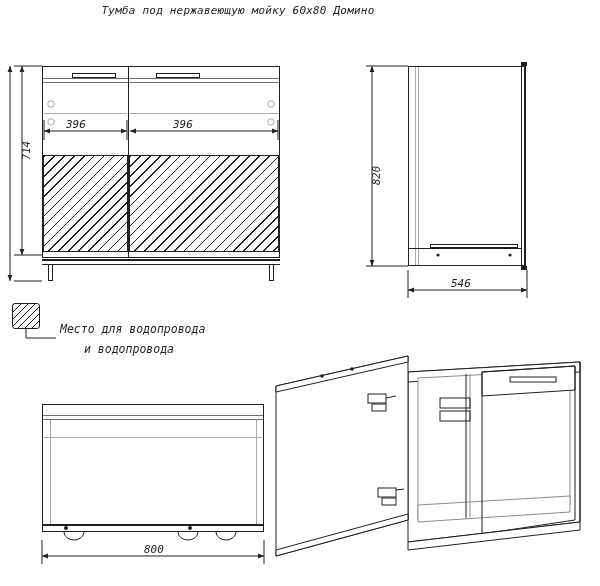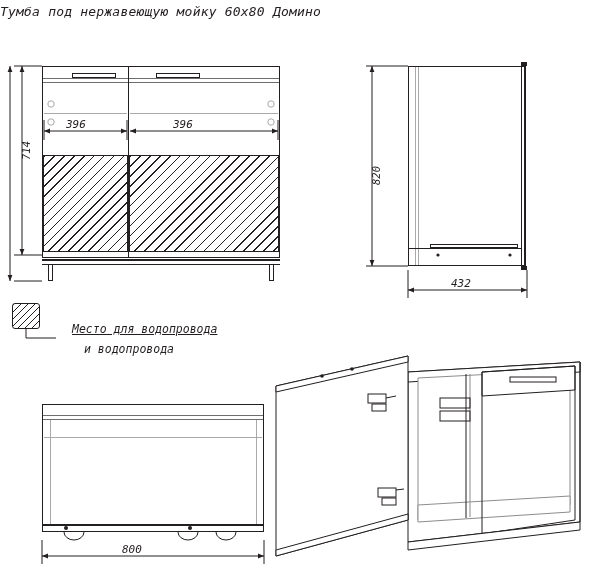--- a/index.html
+++ b/index.html
@@ -8,21 +8,22 @@
     background:#ffffff;
     font-family:"DejaVu Sans Mono", monospace;
     color:#231f20;
     position:relative;
     overflow:hidden;
   }
   .sheet{position:absolute;left:0;top:0;width:600px;height:586px;}
   .title{
     position:absolute;
     top:4px;left:0;width:476px;
-    font-size:13px;
+    text-align:center;
+    font-size:11px;
     letter-spacing:.2px;
     font-style:italic;
     color:#231f20;
   }
   
   .ln{position:absolute;background:#231f20;}
   .h{height:1px;}
   .v{width:1px;}
   .thin{background:#6e6e6e;}
   .lt{background:#a9a9a9;}
@@ -163,30 +164,30 @@
     </svg>
     <div class="dimv" style="left:370px;top:185px;">820</div>
 
     <svg width="600" height="586">
       <line x1="408" y1="290" x2="527" y2="290" stroke="#231f20" stroke-width="1"></line>
       <path d="M408,290 l6,-2.4 v4.8 z" fill="#231f20"></path>
       <path d="M527,290 l-6,-2.4 v4.8 z" fill="#231f20"></path>
       <line x1="408" y1="270" x2="408" y2="298" stroke="#231f20" stroke-width="1"></line>
       <line x1="527" y1="270" x2="527" y2="298" stroke="#231f20" stroke-width="1"></line>
     </svg>
-    <div class="dim" style="left:451px;top:277px;">432</div>
+    <div class="dim" style="left:451px;top:277px;">546</div>
   </div>
 
   <div>
     <div class="hatchmini" style="left:12px;top:303px;width:28px;height:26px;"></div>
     <svg width="600" height="586">
       <line x1="26" y1="329" x2="26" y2="338" stroke="#231f20" stroke-width="1"></line>
       <line x1="26" y1="338" x2="56" y2="338" stroke="#231f20" stroke-width="1"></line>
     </svg>
-    <div class="note" style="left:72px;top:322px;text-decoration:underline;">Место для водопровода</div>
+    <div class="note" style="left:60px;top:322px;">Место для водопровода</div>
     <div class="note" style="left:84px;top:342px;">и водопровода</div>
   </div>
 
   <div>
     <div class="box" style="left:42px;top:404px;width:222px;height:128px;"></div>
     <div class="ln h thin" style="left:43px;top:415px;width:220px;"></div>
     <div class="ln h thin" style="left:43px;top:419px;width:220px;"></div>
     <div class="ln h lt" style="left:44px;top:437px;width:218px;"></div>
     <div class="ln v lt" style="left:50px;top:420px;height:105px;"></div>
     <div class="ln v lt" style="left:256px;top:420px;height:105px;"></div>
@@ -200,21 +201,21 @@
       <path d="M216,532 a10,8 0 0 0 20,0" fill="none" stroke="#231f20" stroke-width="1"></path>
     </svg>
 
     <svg width="600" height="586">
       <line x1="42" y1="556" x2="264" y2="556" stroke="#231f20" stroke-width="1"></line>
       <path d="M42,556 l6,-2.4 v4.8 z" fill="#231f20"></path>
       <path d="M264,556 l-6,-2.4 v4.8 z" fill="#231f20"></path>
       <line x1="42" y1="540" x2="42" y2="564" stroke="#231f20" stroke-width="1"></line>
       <line x1="264" y1="540" x2="264" y2="564" stroke="#231f20" stroke-width="1"></line>
     </svg>
-    <div class="dim" style="left:122px;top:543px;">800</div>
+    <div class="dim" style="left:144px;top:543px;">800</div>
   </div>
 
   <div>
     <svg width="600" height="586">
 
       <polygon points="408,372 580,362 580,522 408,542" fill="#ffffff" stroke="#231f20" stroke-width="1"></polygon>
 
       <polygon points="408,372 580,362 580,372 408,382" fill="#ffffff" stroke="#231f20" stroke-width="1"></polygon>
 
       <line x1="580" y1="362" x2="580" y2="522" stroke="#231f20" stroke-width="1"></line>

